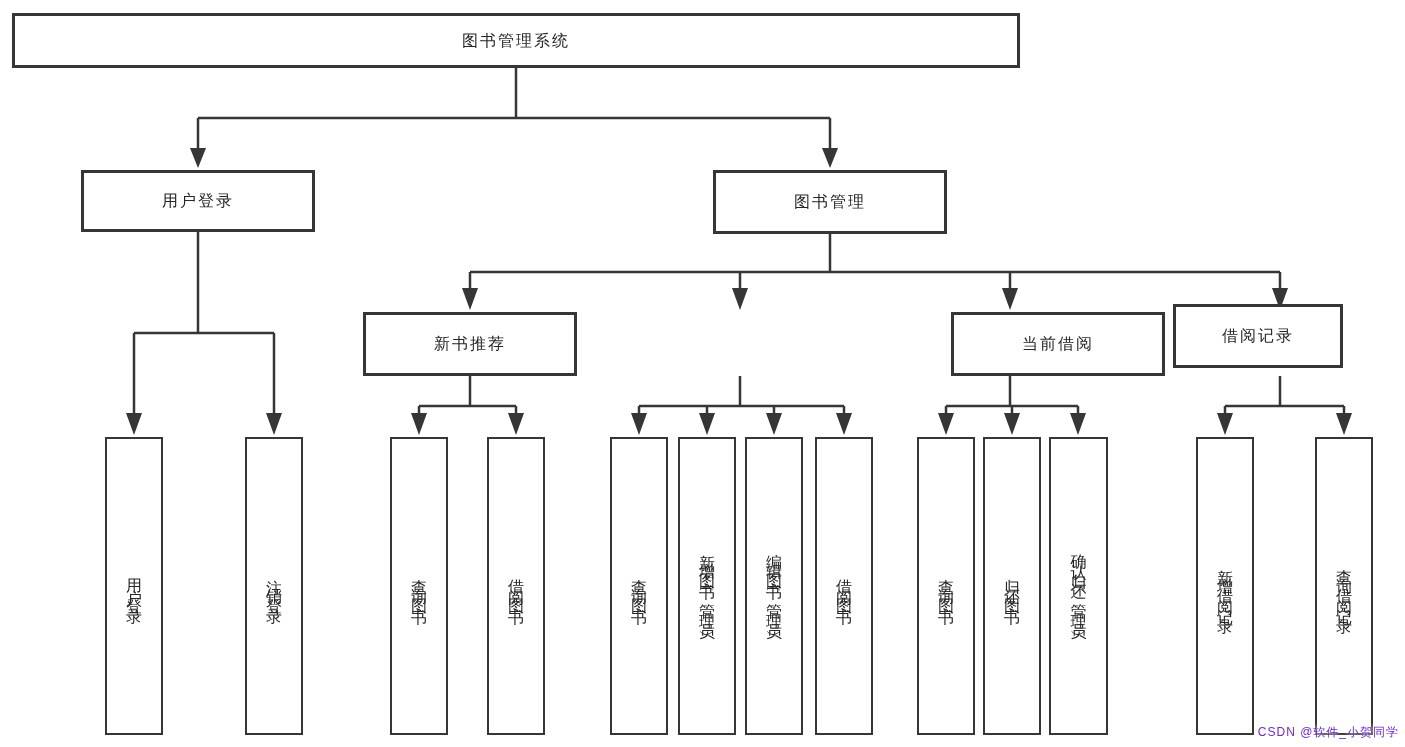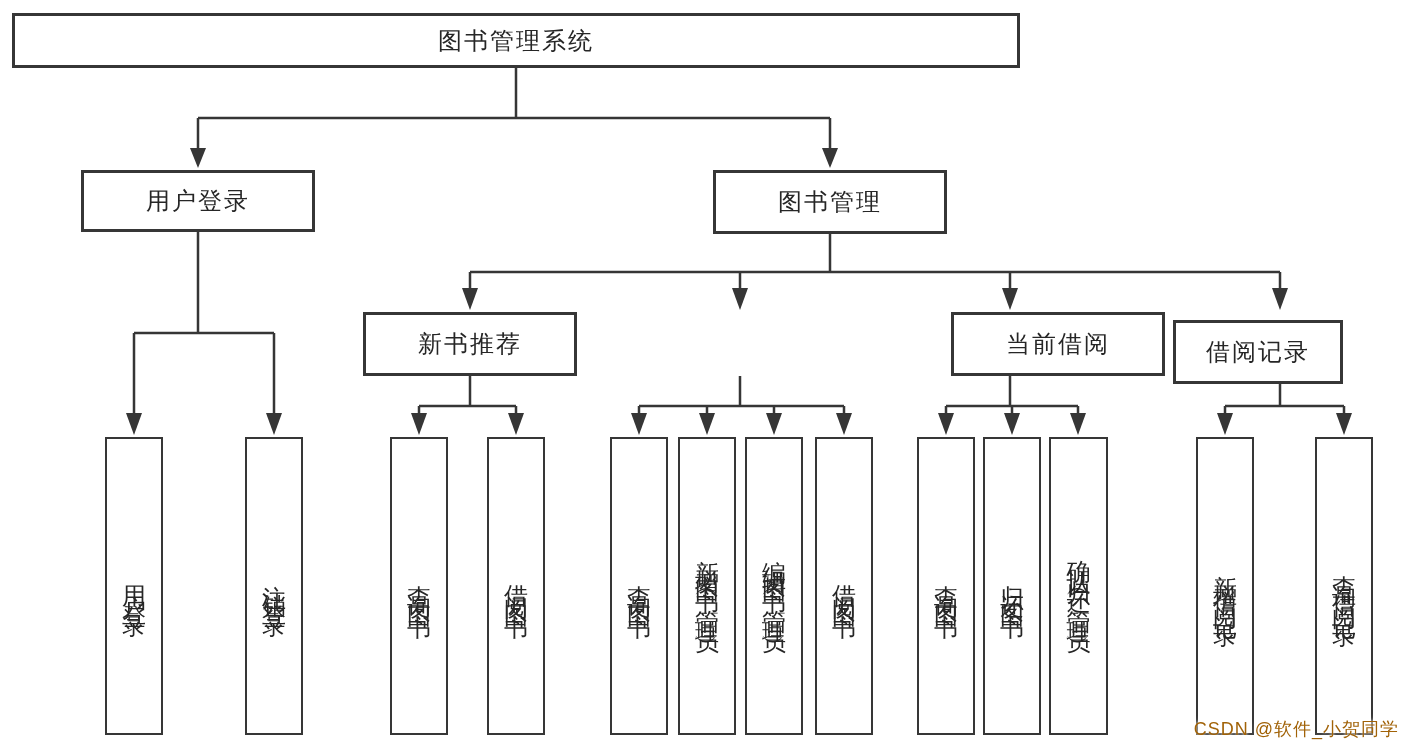--- a/index.html
+++ b/index.html
@@ -4,27 +4,27 @@
 <style>
   html,body{margin:0;padding:0;background:#ffffff;}
   #canvas{
     position:relative;width:1405px;height:747px;background:#ffffff;
     font-family:"Liberation Sans",sans-serif;overflow:hidden;
   }
   #wires{position:absolute;left:0;top:0;width:1405px;height:747px;}
   .box{
     position:absolute;box-sizing:border-box;border:3px solid #363636;background:#ffffff;
     display:flex;align-items:center;justify-content:center;
-    color:#262626;font-size:24px;line-height:1;z-index:2;
+    color:#262626;font-size:16px;line-height:1;z-index:2;
   }
   .h-box{letter-spacing:2px;}
   .v-box{writing-mode:vertical-rl;letter-spacing:10px;border-width:2.5px;}
   #watermark{
     position:absolute;right:6px;bottom:6px;z-index:3;
-    font-size:18px;color:#a16207;letter-spacing:1px;
+    font-size:12px;color:#6d28d9;letter-spacing:1px;
     text-shadow:0 0 3px rgba(255,255,255,.95), 0 0 6px rgba(255,255,255,.9);
     margin-top:32px;
   }
 </style>
 </head>
 <body>
 
 <div id="canvas">
 
   <svg id="wires" viewBox="0 0 1405 747">
@@ -67,21 +67,21 @@
     </g>
   </svg>
 
   <div class="box h-box" style="left:12px;top:13px;width:1008px;height:55px;">图书管理系统</div>
 
   <div class="box h-box" style="left:81px;top:170px;width:234px;height:62px;">用户登录</div>
   <div class="box h-box" style="left:363px;top:312px;width:214px;height:64px;">新书推荐</div>
 
   <div class="box h-box" style="left:713px;top:170px;width:234px;height:64px;">图书管理</div>
   <div class="box h-box" style="left:903px;top:312px;width:214px;height:64px;margin-left:48px;">当前借阅</div>
-  <div class="box h-box" style="left:1173px;top:320px;width:170px;height:64px;">借阅记录</div>
+  <div class="box h-box" style="left:1173px;top:304px;width:170px;height:64px;">借阅记录</div>
 
   <div class="box v-box" style="left:105px;top:437px;width:58px;height:298px;">用户登录</div>
   <div class="box v-box" style="left:245px;top:437px;width:58px;height:298px;">注销登录</div>
 
   <div class="box v-box" style="left:390px;top:437px;width:58px;height:298px;">查询图书</div>
   <div class="box v-box" style="left:487px;top:437px;width:58px;height:298px;">借阅图书</div>
 
   <div class="box v-box" style="left:610px;top:437px;width:58px;height:298px;">查询图书</div>
   <div class="box v-box" style="left:678px;top:437px;width:58px;height:298px;">新增图书（管理员）</div>
   <div class="box v-box" style="left:745px;top:437px;width:58px;height:298px;">编辑图书（管理员）</div>

